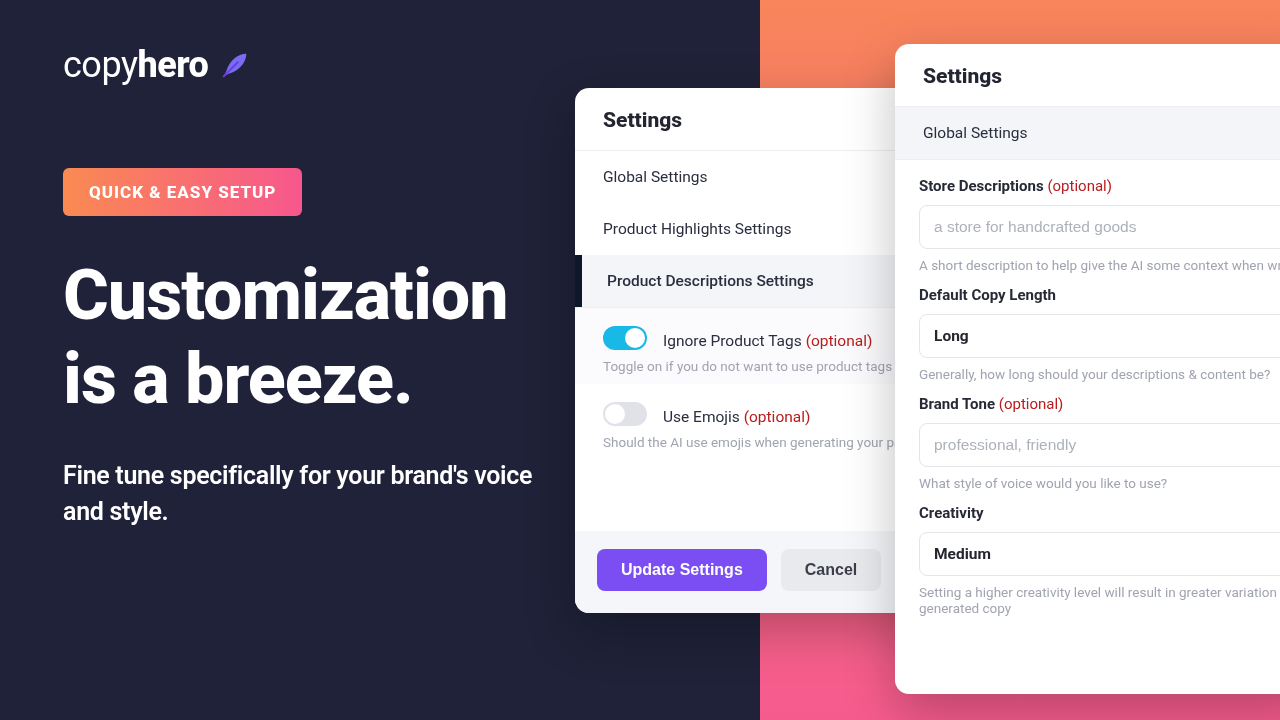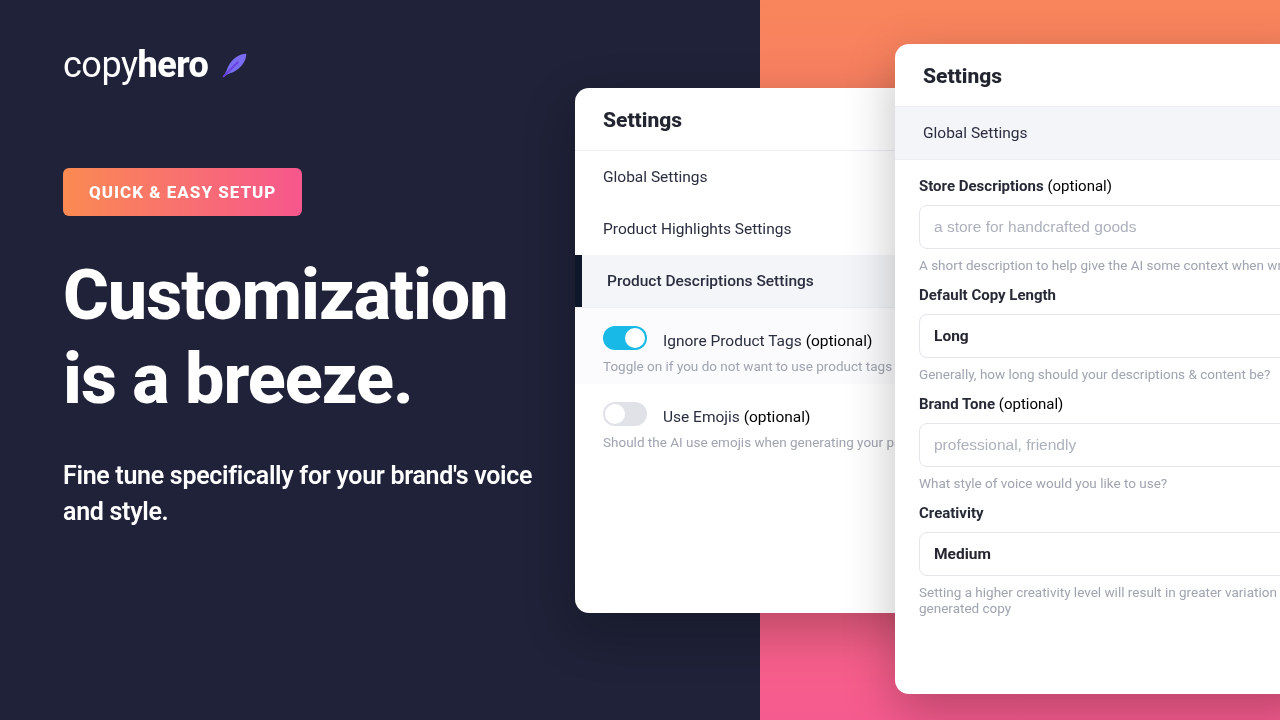--- a/index.html
+++ b/index.html
@@ -103,21 +103,21 @@
     background: #e0e2e8; position: relative; flex-shrink:0;
     cursor: pointer;
   }
   .toggle .knob {
     position:absolute; top:2px; left:2px; width:20px; height:20px;
     background:#fff; border-radius:50%;
   }
   .toggle.on { background:#18b9e6; }
   .toggle.on .knob { left:auto; right:2px; }
   .toggle-label { margin-left:16px; font-size:15.5px; color:#2a2e3f; }
-  .optional { color:#000000; }
+  .optional { color:#b91c1c; }
   .hint {
     margin-top:8px; font-size:13.5px; color:#a0a4b0;
   }
   .card-footer {
     position:absolute; left:0; right:0; bottom:0;
     padding: 18px 22px 22px 22px;
     background: #f5f6f9;
     display:flex; gap:14px;
     border-bottom-left-radius:14px; border-bottom-right-radius:14px;
   }
@@ -213,20 +213,24 @@
             <div class="knob"></div>
           </div>
       <div class="toggle-label">
         <span>Use Emojis</span>
         <span class="optional">(optional)</span>
       </div>
     </div>
     <div class="hint">Should the AI use emojis when generating your pr</div>
   </div>
 
+  <div class="card-footer">
+    <button class="btn btn-primary">Update Settings</button>
+    <button class="btn btn-secondary">Cancel</button>
+  </div>
 </div>
 
 <div class="card card-right">
   <div class="card-header">
     <div class="title">Settings</div>
   </div>
   <div class="section-title-row">Global Settings</div>
 
   <div class="form-body">
     <div class="field">

